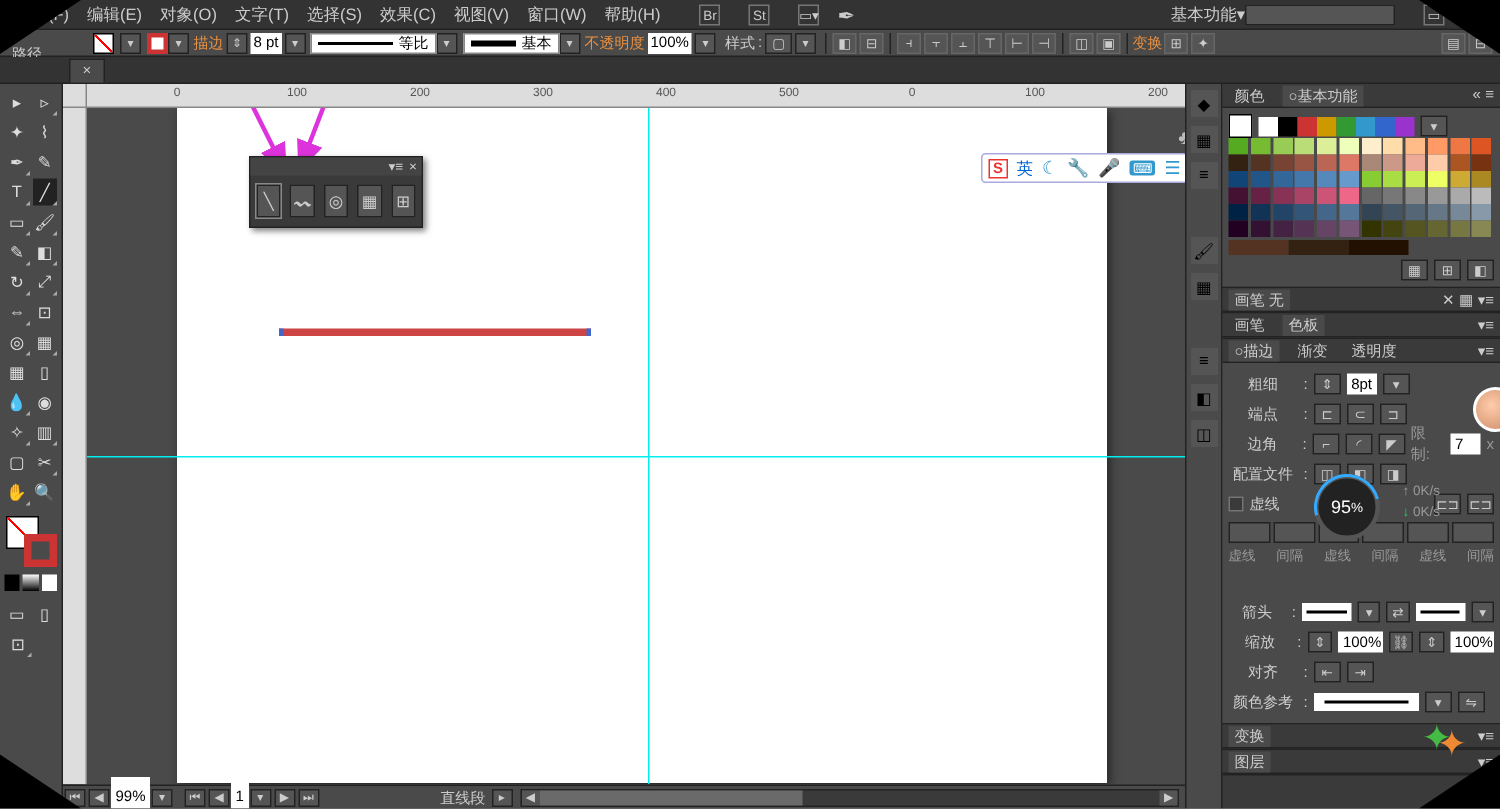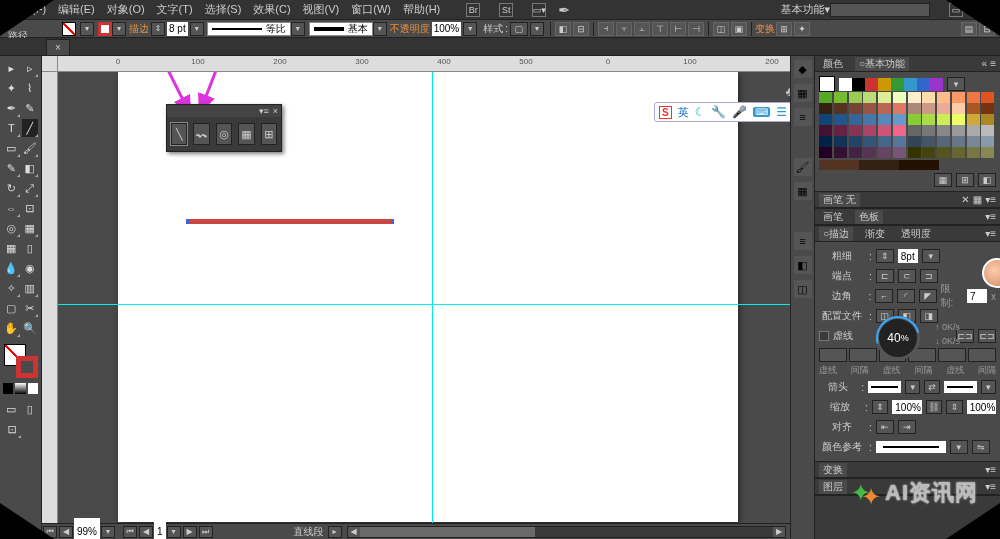--- a/index.html
+++ b/index.html
@@ -589,21 +589,21 @@
               <div class="dashbox"></div>
           </div>
           <div class="dashlab">
             <span>虚线</span>
               <span>间隔</span>
             <span>虚线</span>
               <span>间隔</span>
             <span>虚线</span>
               <span>间隔</span>
           </div>
-          <div class="prow" style="margin-top:0">
+          <div class="prow" style="margin-top:21px">
             <span class="pl">箭头</span>:
             <div class="arrowprev">
                 <div class="ln"></div>
               </div>
             <span class="pcap">▾</span>
             <span class="pcap">⇄</span>
             <div class="arrowprev">
                 <div class="ln"></div>
               </div>
             <span class="pcap">▾</span>
@@ -646,32 +646,31 @@
             <span class="ctrls">
               <span>▾≡</span>
             </span>
           </div>
       </div>
     </div>
   </div>
 </div>
 
 <div class="zoombadge">
-  <span>40</span>
+  <span>95</span>
     <span class="pct">%</span>
 </div>
 <div class="zkps">
   ↑ <span>0K/s</span><br>
   <span class="g">↓</span> <span>0K/s</span>
 </div>
 
 <div class="watermark">
   <span class="star" style="color:#4b4">✦</span>
   <span class="star" style="color:#e83;margin-left:-14px;margin-top:8px">✦</span>
-  <span class="txt">AI资讯网</span>
 </div>
 
 <div class="avatar"></div>
 
 <div class="cut tl"></div>
 <div class="cut tr"></div>
 <div class="cut bl"></div>
 <div class="cut br"></div>
 
 </body></html>

